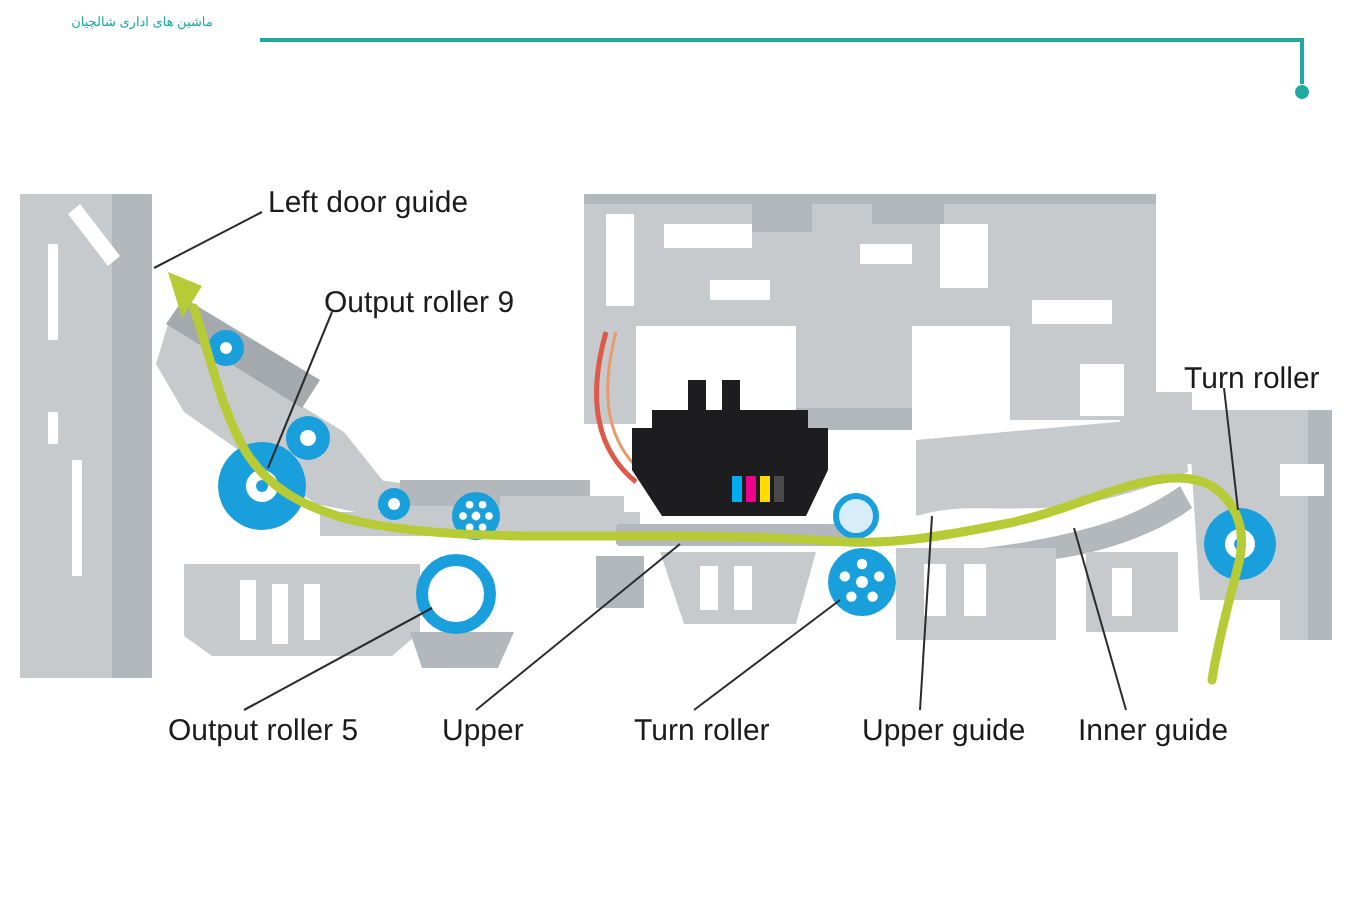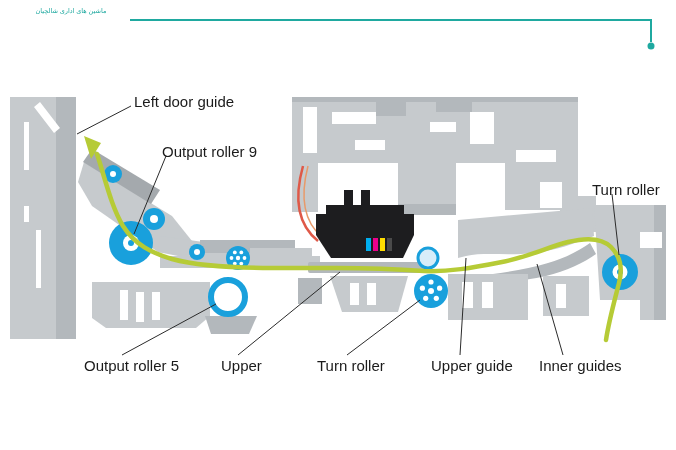--- a/index.html
+++ b/index.html
@@ -172,15 +172,15 @@
     <div class="logo-subtitle">ماشین های اداری شالچیان</div>
   </div>
 
   <span class="diagram-label" style="left:134px;top:93px">Left door guide</span>
   <span class="diagram-label" style="left:162px;top:143px">Output roller 9</span>
   <span class="diagram-label" style="left:592px;top:181px">Turn roller</span>
   <span class="diagram-label" style="left:84px;top:357px">Output roller 5</span>
   <span class="diagram-label" style="left:221px;top:357px">Upper</span>
   <span class="diagram-label" style="left:317px;top:357px">Turn roller</span>
   <span class="diagram-label" style="left:431px;top:357px">Upper guide</span>
-  <span class="diagram-label" style="left:539px;top:357px">Inner guides</span>
+  <span class="diagram-label" style="left:539px;top:357px">Inner guide</span>
 
 </div>
 
 </body></html>

